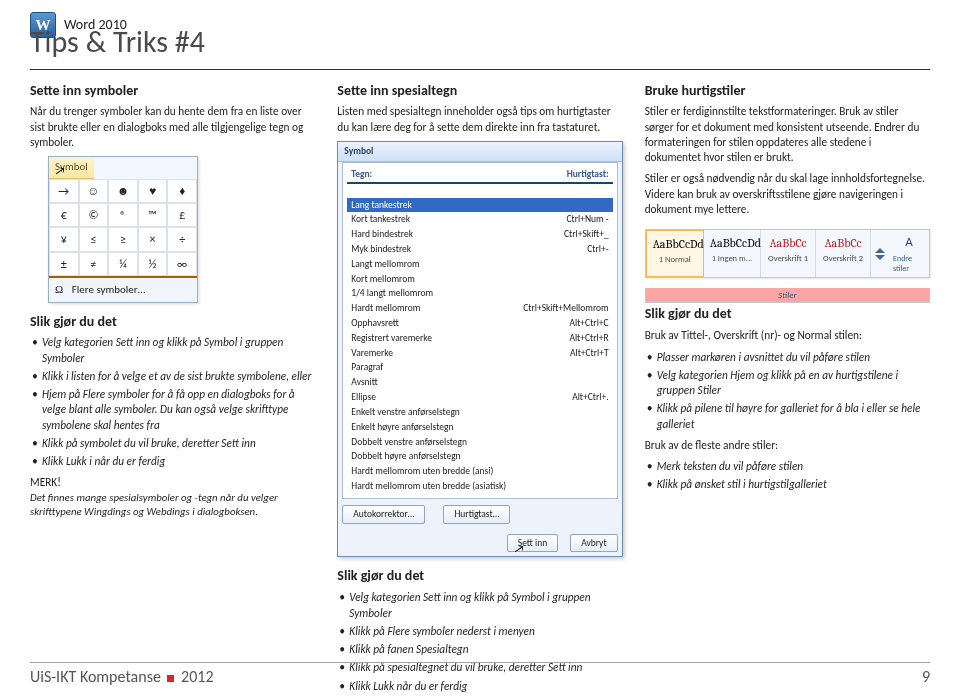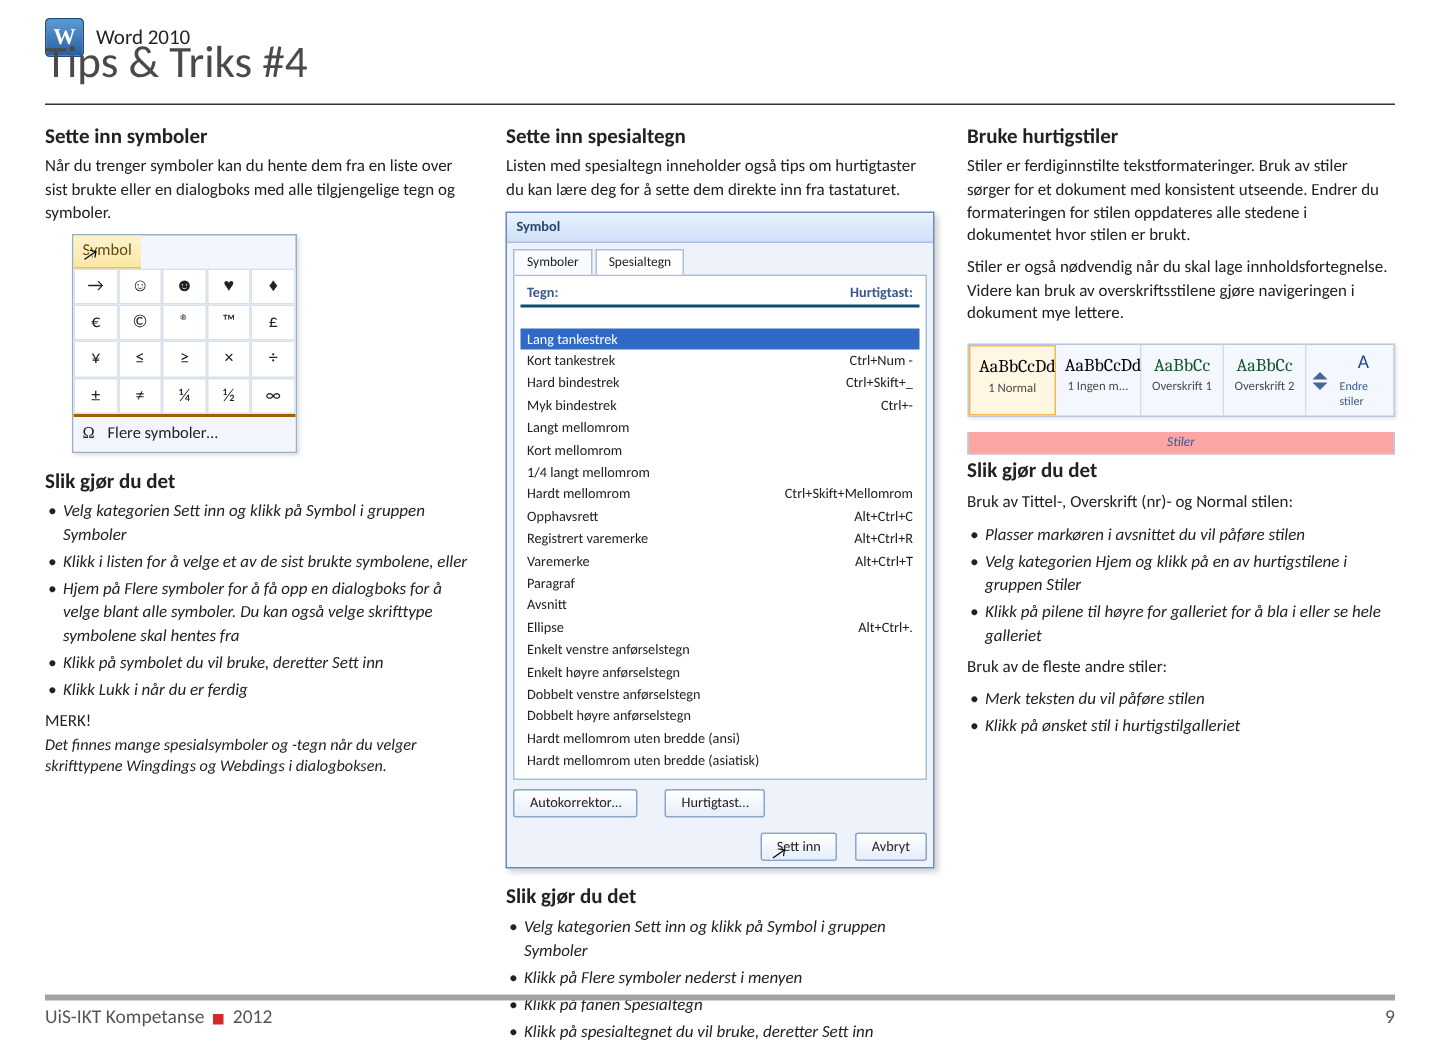--- a/index.html
+++ b/index.html
@@ -120,32 +120,32 @@
   .ribbon {
     border:1px solid #b9c9de; background:#f4f8fe;
     display:flex; align-items:stretch; font-size:9px;
     margin: 6px 0 10px 0;
     box-shadow: 1px 1px 2px rgba(0,0,0,.1);
   }
   .ribbon .stylecard {
     border-right:1px solid #d2ddeb; padding:3px 6px; text-align:center; min-width:55px;
   }
   .ribbon .stylecard.sel { border:1px solid #f5b84d; background:#fff7e3;}
-  .ribbon .prev { font-size:12px; color:#14532d; font-family:Cambria, Georgia, serif; padding:2px 0;}
+  .ribbon .prev { font-size:12px; color:#b91c1c; font-family:Cambria, Georgia, serif; padding:2px 0;}
   .ribbon .prev.norm { color:#000;}
   .ribbon .lbl { color:#4b4b4b; font-size:8.5px;}
   .ribbon .side { padding:3px 4px; display:flex; flex-direction:column; align-items:center; justify-content:center; gap:2px; color:#395a8c;}
   .ribbon .side .tri { width:0;height:0;border-left:5px solid transparent;border-right:5px solid transparent;border-top:5px solid #446699;}
   .ribwrap { display:flex; flex-direction:column;}
   
   .footer {
     position:absolute; left:30px; right:30px; bottom:8px;
     display:flex; justify-content:space-between;
-    font-size:13px; color:#555;
-    border-top: 4px solid #a3a3a3;
+    font-size:16px; color:#555;
+    border-top: 1px solid #a3a3a3;
     padding-top: 3px;
   }
   .footer .sq { display:inline-block; width:7px; height:7px; background:#d62828; margin:0 3px; vertical-align:middle;}
 </style>
 </head>
 <body>
 
 <div class="page">
   <div class="hdr">
     <div class="word-logo">W</div>
@@ -201,24 +201,20 @@
       <div class="note-hd">MERK!</div>
       <div class="note-body">Det finnes mange spesialsymboler og -tegn når du velger skrifttypene Wingdings og Webdings i dialogboksen.</div>
     </div>
 
     <div class="col">
       <h3 class="sec">Sette inn spesialtegn</h3>
       <p>Listen med spesialtegn inneholder også tips om hurtigtaster du kan lære deg for å sette dem direkte inn fra tastaturet.</p>
 
       <div class="dlg">
         <div class="ttl">Symbol</div>
-        <div class="tabs">
-          <div class="tab">Symboler</div>
-          <div class="tab act">Spesialtegn</div>
-        </div>
         <div class="body">
           <div class="row hdr2">
             <span>Tegn:</span>
             <span>Hurtigtast:</span>
           </div>
           <div class="row sel">
               <span>Lang tankestrek</span>
               <span></span>
             </div>
           <div class="row">

